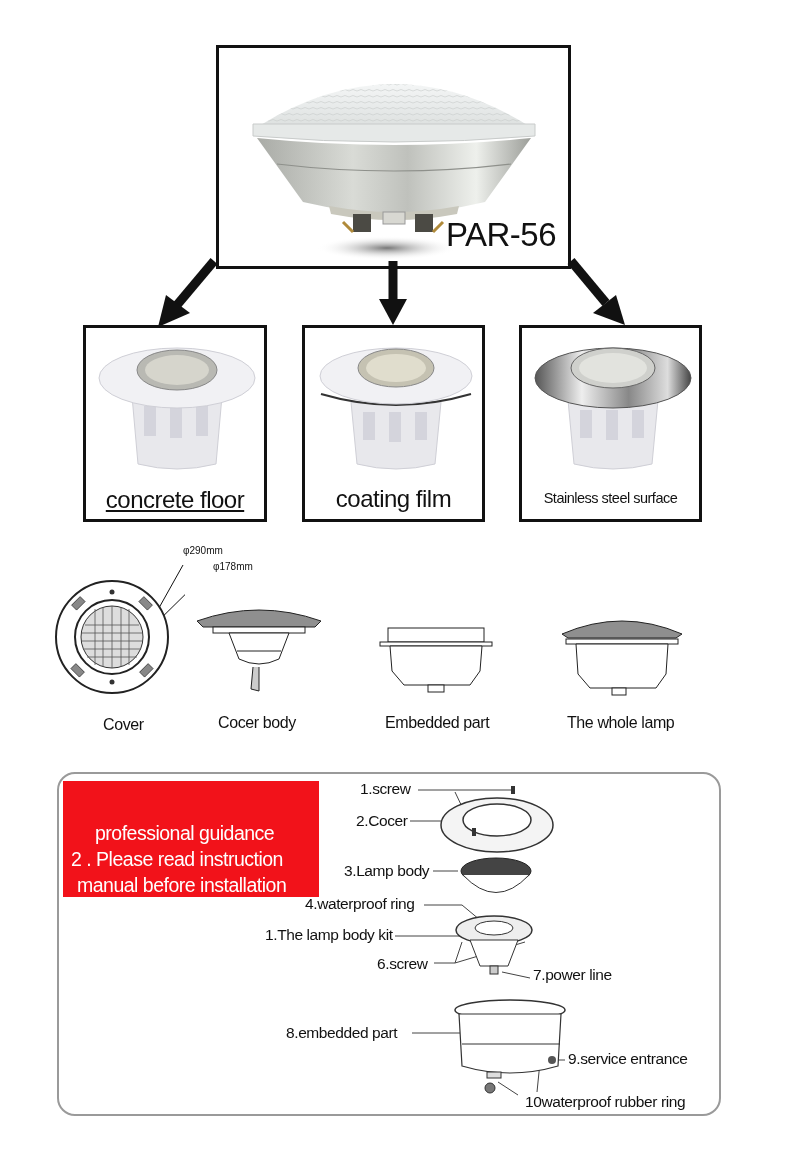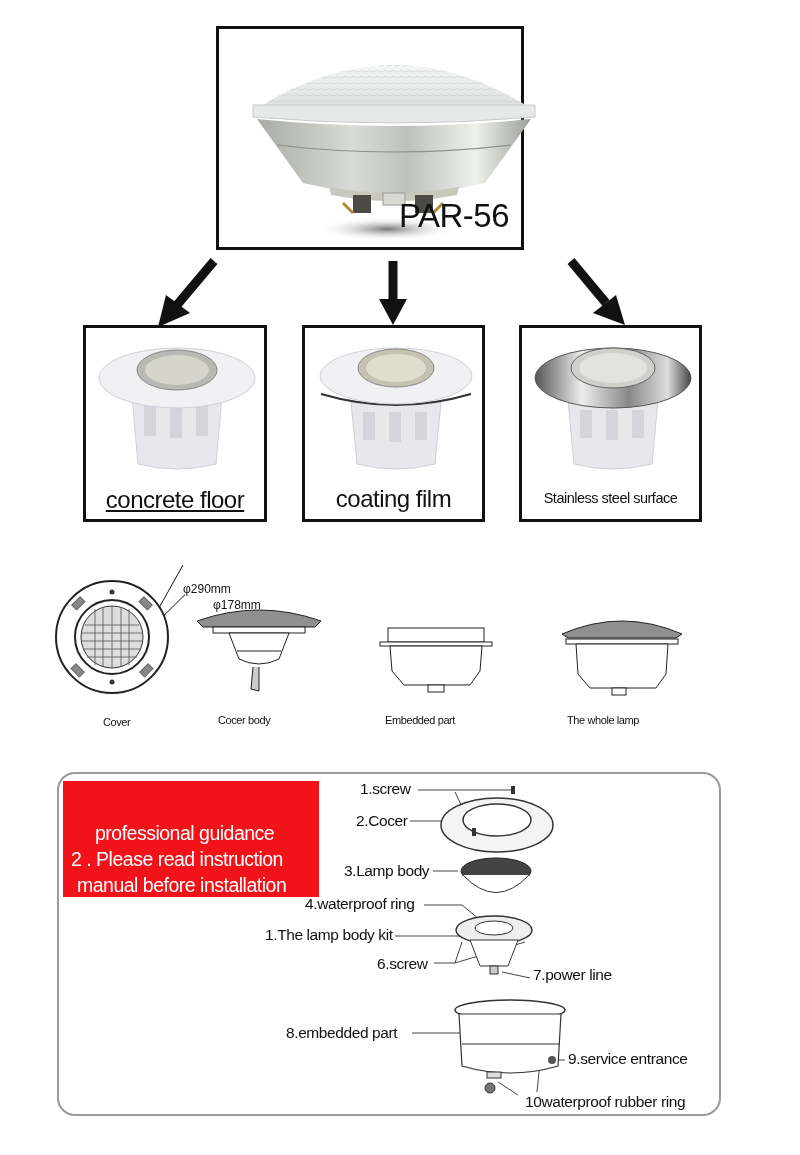--- a/index.html
+++ b/index.html
@@ -3,31 +3,31 @@
 <meta charset="utf-8">
 <style>
   html,body{margin:0;padding:0;background:#ffffff;}
   body{width:800px;height:1155px;position:relative;overflow:hidden;font-family:"Liberation Sans",sans-serif;color:#111;}
   .abs{position:absolute;}
   .frame{position:absolute;border:3px solid #111;background:#fff;box-sizing:border-box;}
   .lbl{position:absolute;white-space:nowrap;color:#111;}
   svg{display:block;}
   .caption{position:absolute;font-size:24px;letter-spacing:-0.5px;text-align:center;width:100%;left:0;}
   .caption-sm{font-size:14.5px;}
-  .part-label{position:absolute;font-size:11px;letter-spacing:-0.4px;white-space:nowrap;}
-  .dim{position:absolute;font-size:12px;white-space:nowrap;margin-top:37px;}
+  .part-label{position:absolute;font-size:16px;letter-spacing:-0.4px;white-space:nowrap;}
+  .dim{position:absolute;font-size:10px;white-space:nowrap;}
   .install-panel{position:absolute;left:57px;top:772px;width:664px;height:344px;border:2px solid #9a9a9a;border-radius:18px;box-sizing:border-box;}
   .warn{position:absolute;left:63px;top:781px;width:256px;height:116px;background:#f2121a;color:#fff;font-size:19.5px;line-height:26px;letter-spacing:-0.5px;box-sizing:border-box;padding:4px 0 0 8px;}
   .warn div{white-space:nowrap;}
   .exp-label{position:absolute;font-size:15.5px;letter-spacing:-0.4px;white-space:nowrap;}
 </style>
 </head>
 <body>
 
-<div class="frame" style="left:216px;top:26px;width:308px;height:224px;">
+<div class="frame" style="left:216px;top:45px;width:355px;height:224px;">
   <svg class="abs" style="left:10px;top:4px;" width="330" height="214" viewBox="0 0 330 214">
     <defs>
       <linearGradient id="glass" x1="0" y1="0" x2="0" y2="1">
         <stop offset="0" stop-color="#f4f6f6"></stop>
           <stop offset="1" stop-color="#d6dad9"></stop>
       </linearGradient>
       <linearGradient id="steel" x1="0" y1="0" x2="1" y2="0">
         <stop offset="0" stop-color="#a9aba6"></stop>
           <stop offset="0.35" stop-color="#d9dbd6"></stop>
           <stop offset="0.55" stop-color="#bfc1bc"></stop>

